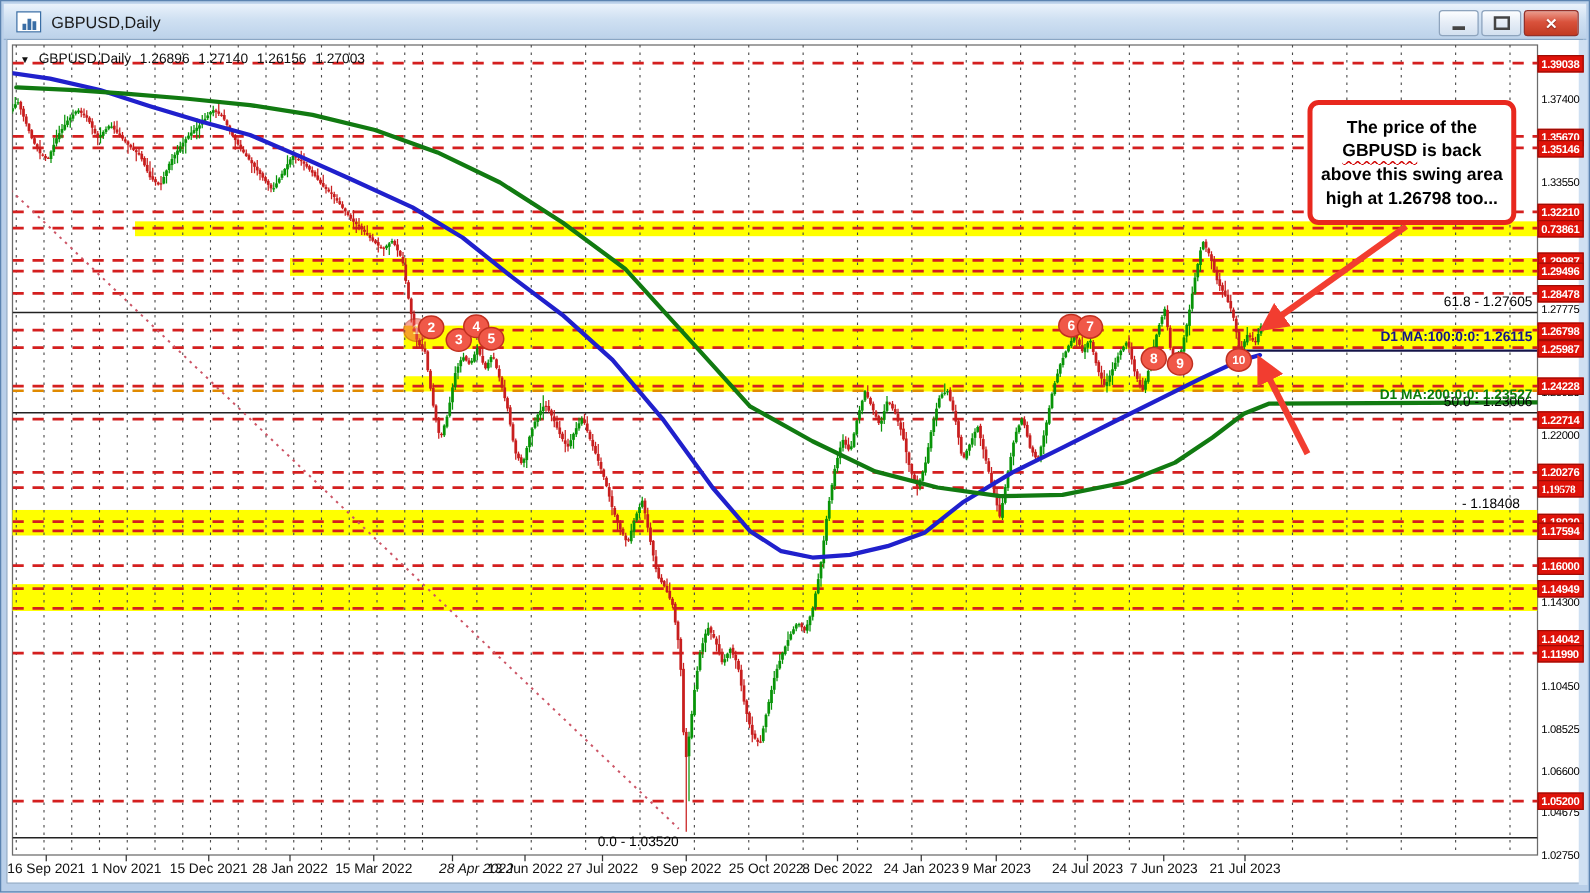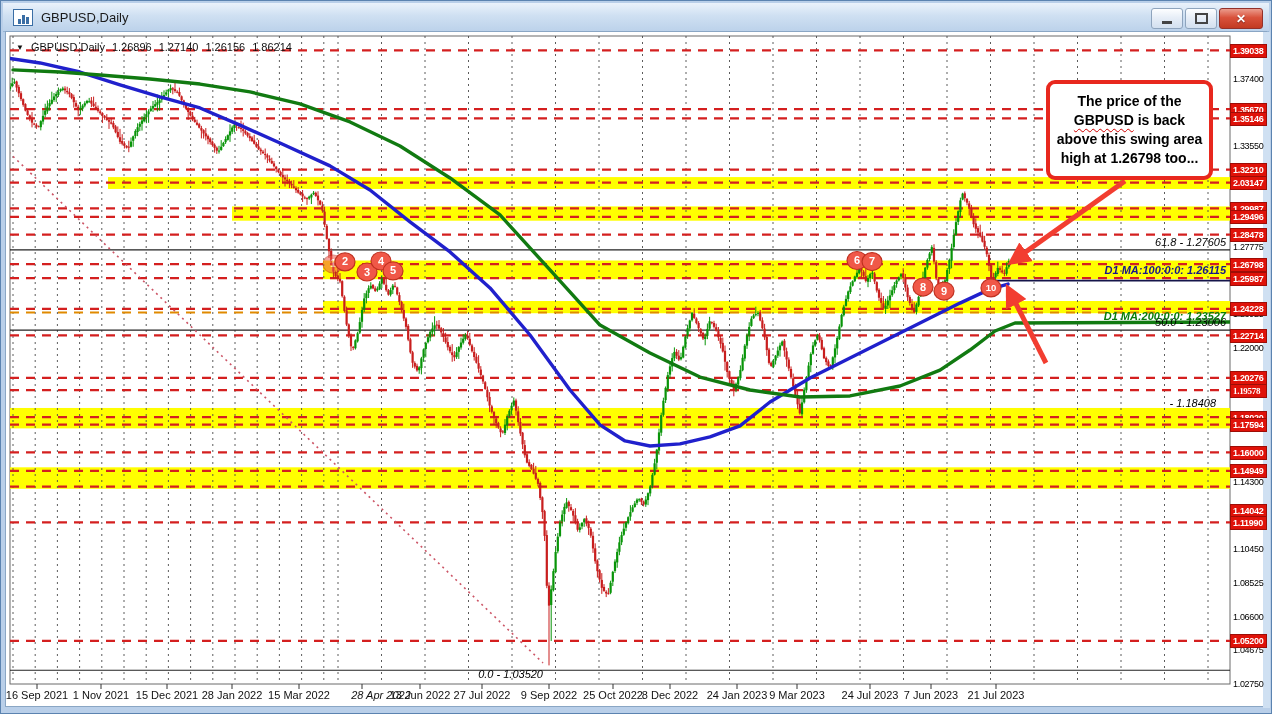--- a/index.html
+++ b/index.html
@@ -25,21 +25,21 @@
   #overlays{position:absolute;left:0;top:0;width:1272px;height:714px;z-index:3;pointer-events:none;}
   #overlays [data-interactable="true"]{pointer-events:auto;}
   #ohlcrow{position:absolute;left:16px;top:41px;z-index:4;display:flex;gap:7px;
     font-size:11px;color:#111;align-items:center;}
   #ohlcrow .tri{font-size:8px;}
   .ylab{position:absolute;left:1233px;width:36px;height:12px;line-height:12px;
     font-size:9px;letter-spacing:-0.3px;color:#000;white-space:nowrap;}
   .ylab.red{left:1230px;background:#df1209;border:1px solid #9e0d06;color:#fff;
     font-weight:bold;padding-left:2px;width:33px;z-index:5;}
   .xlab{position:absolute;top:689px;width:84px;text-align:center;font-size:11px;color:#111;white-space:nowrap;}
-  .ctext{position:absolute;height:13px;line-height:13px;font-size:11px;white-space:nowrap;text-align:left;font-style:italic;}
+  .ctext{position:absolute;height:13px;line-height:13px;font-size:11px;white-space:nowrap;text-align:left;}
   .abox{position:absolute;background:#fff;border:4px solid #e8281e;border-radius:9px;z-index:6;
     display:flex;flex-direction:column;justify-content:center;text-align:center;
     font-weight:700;font-size:14px;line-height:19px;color:#000;padding:2px 4px;box-sizing:border-box;}
   .wavy{text-decoration:underline wavy #d00000 1px;text-underline-offset:3px;text-decoration-skip-ink:none;}
   .axis-hit{position:absolute;background:transparent;}
 </style>
 </head>
 <body>
 
 <div id="win" data-interactable="false">
@@ -1127,41 +1127,41 @@
     <line x1="1046" y1="363" x2="1009" y2="290" stroke="#f23d30" stroke-width="5" marker-end="url(#ah)" data-interactable="true"></line>
   </svg>
 
 <div id="overlays">
   <div id="ohlcrow" data-interactable="false">
     <span class="tri" data-interactable="false">▼</span>
     <span data-interactable="false">GBPUSD,Daily</span>
     <span data-interactable="false">1.26896</span>
     <span data-interactable="false">1.27140</span>
     <span data-interactable="false">1.26156</span>
-    <span data-interactable="false">1.86214</span>
+    <span data-interactable="false">1.27003</span>
   </div>
   <div class="axis-hit" data-interactable="true" style="left:1230px;top:36px;width:32px;height:648px;"></div>
   <div class="axis-hit" data-interactable="true" style="left:10px;top:684px;width:1220px;height:22px;"></div>
 <div class="ylab" data-interactable="false" style="top: 73px;">1.37400</div>
     <div class="ylab" data-interactable="false" style="top: 140.19px;">1.33550</div>
     <div class="ylab" data-interactable="false" style="top: 240.976px;">1.27775</div>
     <div class="ylab" data-interactable="false" style="top: 308.166px;">1.23925</div>
     <div class="ylab" data-interactable="false" style="top: 341.761px;">1.22000</div>
     <div class="ylab" data-interactable="false" style="top: 476.141px;">1.14300</div>
     <div class="ylab" data-interactable="false" style="top: 509.736px;">1.12375</div>
     <div class="ylab" data-interactable="false" style="top: 543.332px;">1.10450</div>
     <div class="ylab" data-interactable="false" style="top: 576.927px;">1.08525</div>
     <div class="ylab" data-interactable="false" style="top: 610.522px;">1.06600</div>
     <div class="ylab" data-interactable="false" style="top: 644.117px;">1.04675</div>
     <div class="ylab" data-interactable="false" style="top: 677.712px;">1.02750</div>
     <div class="ylab red" data-interactable="false" style="top: 43.9136px;">1.39038</div>
     <div class="ylab red" data-interactable="false" style="top: 102.692px;">1.35670</div>
     <div class="ylab red" data-interactable="false" style="top: 111.837px;">1.35146</div>
     <div class="ylab red" data-interactable="false" style="top: 163.076px;">1.32210</div>
-    <div class="ylab red" data-interactable="false" style="top: 176.078px;">2.03147</div>
+    <div class="ylab red" data-interactable="false" style="top: 176.078px;">0.73861</div>
     <div class="ylab red" data-interactable="false" style="top: 201.872px;">1.29987</div>
     <div class="ylab red" data-interactable="false" style="top: 210.441px;">1.29496</div>
     <div class="ylab red" data-interactable="false" style="top: 228.207px;">1.28478</div>
     <div class="ylab red" data-interactable="false" style="top: 257.526px;">1.26798</div>
     <div class="ylab red" data-interactable="false" style="top: 271.68px;">1.25987</div>
     <div class="ylab red" data-interactable="false" style="top: 302.378px;">1.24228</div>
     <div class="ylab red" data-interactable="false" style="top: 328.8px;">1.22714</div>
     <div class="ylab red" data-interactable="false" style="top: 371.348px;">1.20276</div>
     <div class="ylab red" data-interactable="false" style="top: 383.53px; font-family: Liberation Serif, serif;">1.19578</div>
     <div class="ylab red" data-interactable="false" style="top: 410.72px;">1.18020</div>

